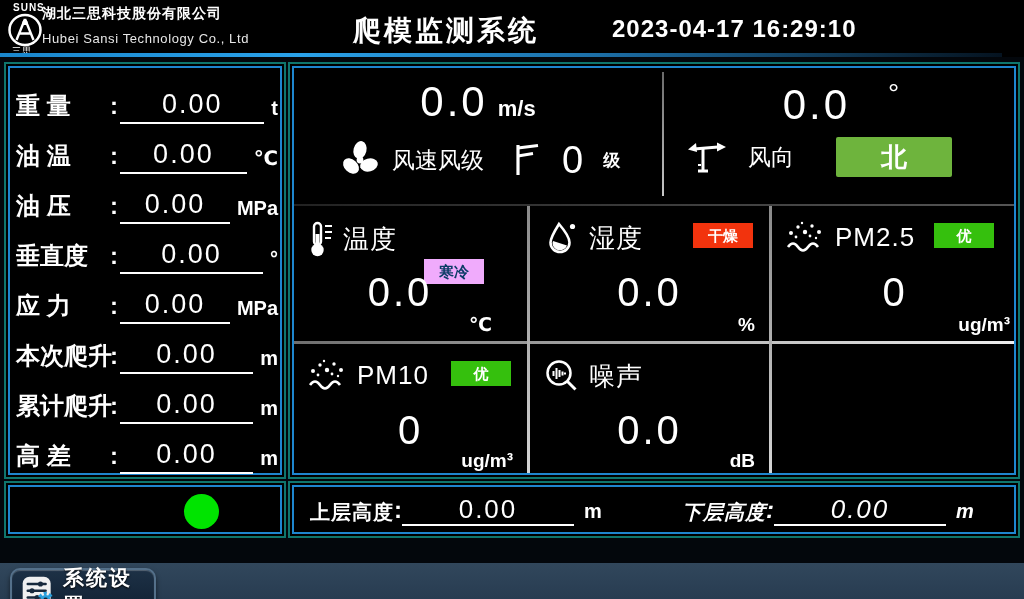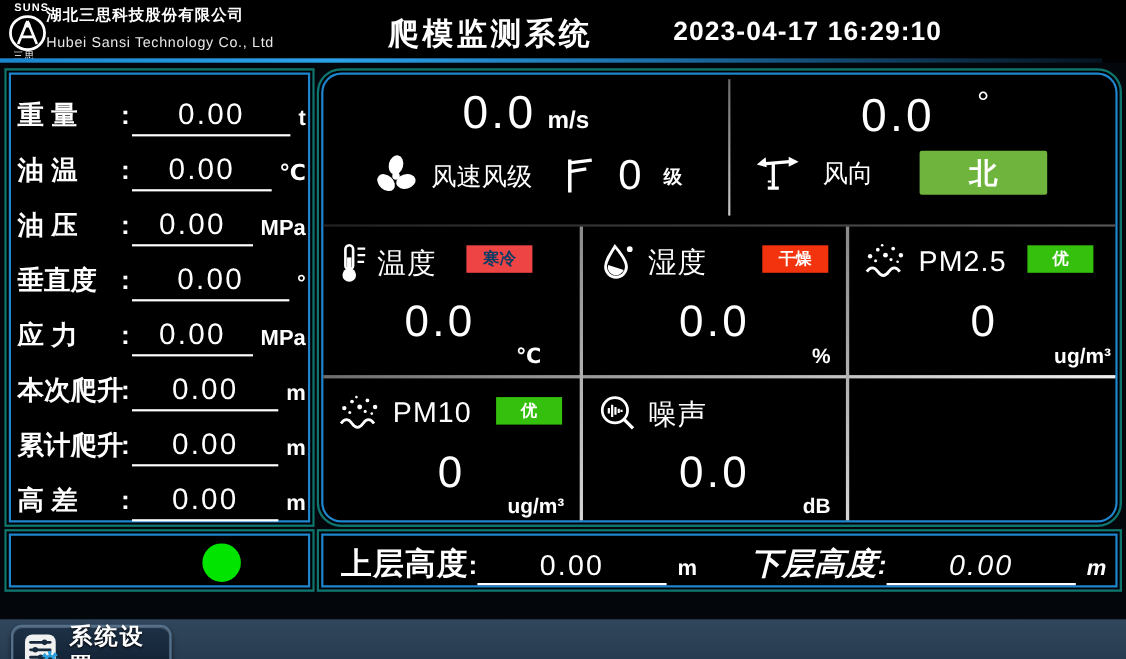--- a/index.html
+++ b/index.html
@@ -24,21 +24,21 @@
          box-shadow: inset 0 0 0 2px #000, inset 0 0 0 4px #1e86cf; }
   
   .left-panel { left:4px; top:62px; width:282px; height:417px; padding:10px 6px 6px 10px; }
   .lp-row { display:flex; align-items:flex-end; height:50px; }
   .lp-label { min-width:94px; font-size:24px; font-weight:bold; white-space:pre; line-height:1.5; }
   .lp-colon { font-size:24px; font-weight:bold; margin-right:2px; line-height:1.5; }
   .lp-value { width:148px; text-align:center; font-size:27px; letter-spacing:2px;
               border-bottom:2px solid #fff; padding-bottom:2px; line-height:1.2; }
   .lp-unit  { font-size:20px; font-weight:bold; margin-left:7px; line-height:1.6; white-space:nowrap; }
   
-  .right-panel { left:288px; top:62px; width:732px; height:417px;border-radius:22px; }
+  .right-panel { left:288px; top:62px; width:732px; height:417px; }
   .ws-value-line { position:absolute; left:4px; top:14px; width:368px; text-align:center; }
   .big-num  { font-size:42px; letter-spacing:3px; }
   .unit-ms  { font-size:22px; font-weight:bold; margin-left:10px; }
   .ws-info  { position:absolute; left:48px; top:74px; display:flex; align-items:center; }
   .ws-label { font-size:23px; margin-left:10px; }
   .flag-icon{ margin-left:30px; }
   .level-num{ font-size:38px; margin-left:22px; }
   .level-unit{ font-size:17px; font-weight:bold; margin-left:20px; }
   .wind-divider { position:absolute; left:372px; top:8px; width:2px; height:124px;
                   background:linear-gradient(#6a6a6a,#c8c8c8); }
@@ -69,21 +69,21 @@
   .tile-value{ position:absolute; left:0; top:64px; width:100%; text-align:center;
                font-size:40px; letter-spacing:3px; }
   .tile-unit { position:absolute; right:14px; bottom:5px; font-size:19px; font-weight:bold; }
   
   .limit-box { left:4px; top:481px; width:282px; height:57px; }
   .limit-label { position:absolute; left:22px; top:13px; font-size:25px; font-weight:bold; letter-spacing:8px; }
   .limit-circle{ position:absolute; left:178px; top:11px; width:35px; height:35px; border-radius:50%; }
   .height-box { left:288px; top:481px; width:732px; height:57px; }
   .h-group { position:absolute; top:11px; display:flex; align-items:flex-end; }
   .hg1 { left:20px; } .hg2 { left:392px;font-style:italic; }
-  .h-label { font-size:28px; font-weight:bold; letter-spacing:1px; line-height:1.35; }
+  .h-label { font-size:20px; font-weight:bold; letter-spacing:1px; line-height:1.35; }
   .h-colon { font-size:24px; font-weight:bold; line-height:1.35; }
   .h-value { width:172px; text-align:center; font-size:26px; letter-spacing:2px;
              border-bottom:2px solid #fff; padding-bottom:1px; line-height:1.1; }
   .h-unit  { font-size:20px; font-weight:bold; margin-left:10px; line-height:1.5; }
   
   .footer { position:absolute; left:0; top:541px; width:1024px; height:58px;
             background:linear-gradient(to bottom,#31475c,#22354a);margin-top:22px; }
   .settings-btn { position:absolute; left:10px; top:5px; width:146px; height:48px;
     border-radius:10px; border:2px solid #54708a;
     background:linear-gradient(#1d3146,#101f31);
@@ -222,21 +222,21 @@
           <circle cx="9.5" cy="30" r="6.2" fill="#fff"></circle>
           <rect x="7.5" y="14" width="4" height="14" fill="#fff"></rect>
           <g stroke="#fff" stroke-width="2">
               <path d="M17 6 h7"></path>
               <path d="M17 12 h7"></path>
               <path d="M17 18 h6"></path>
             </g>
         </svg>
         <span class="tile-label">温度</span>
       </div>
-      <span class="tile-badge" style="right: 22px; background-color: #ef4444; color: rgb(11, 60, 102);">寒冷</span>
+      <span class="tile-badge" style="right: 22px; background-color: #f0abfc; color: rgb(11, 60, 102); margin-top: 36px;">寒冷</span>
       <div class="tile-value">0.0</div>
       <div class="tile-unit">℃</div>
     </div>
 
     <div class="tile t2">
       <div class="tile-head">
         <svg width="36" height="36" viewBox="0 0 36 36">
           <path d="M15 4 C10 12 6.5 17.5 6.5 22.5 a9.5 9.5 0 0 0 19 0 C25.5 17.5 21 11 15 4 z" fill="none" stroke="#fff" stroke-width="2.6"></path>
           <path d="M8.5 23 a7.5 7.5 0 0 0 14.5 2.5 L9 21 z" fill="#fff"></path>
           <circle cx="28.5" cy="6.5" r="2.6" fill="#fff"></circle>

